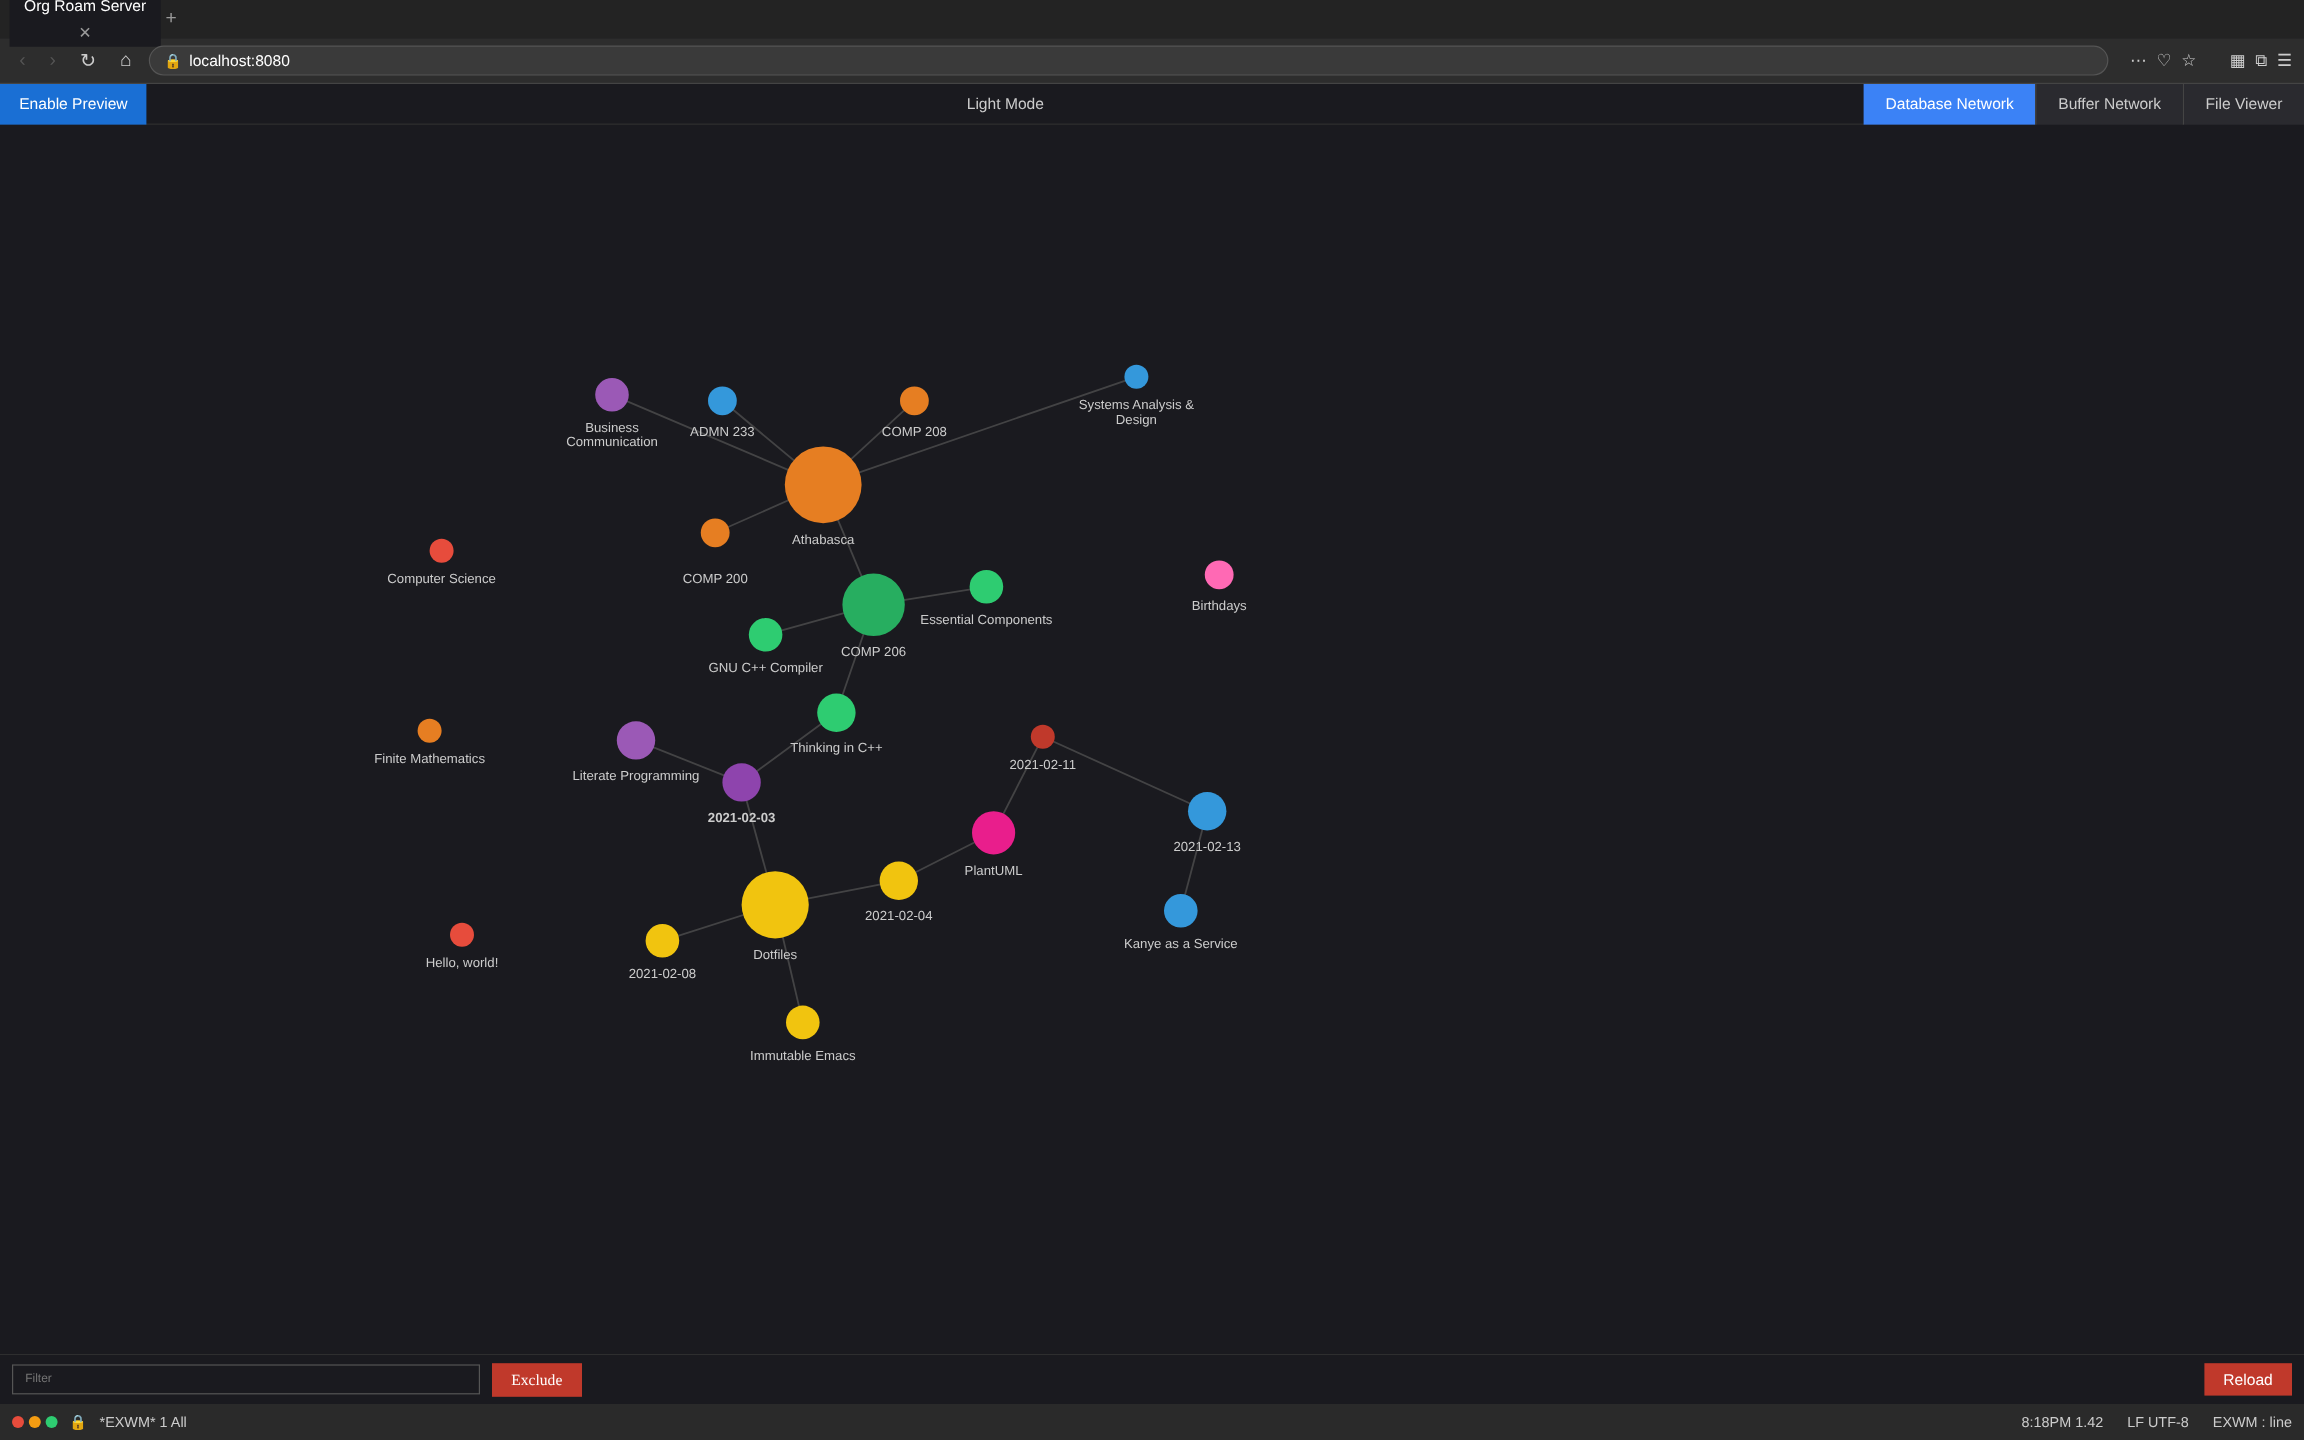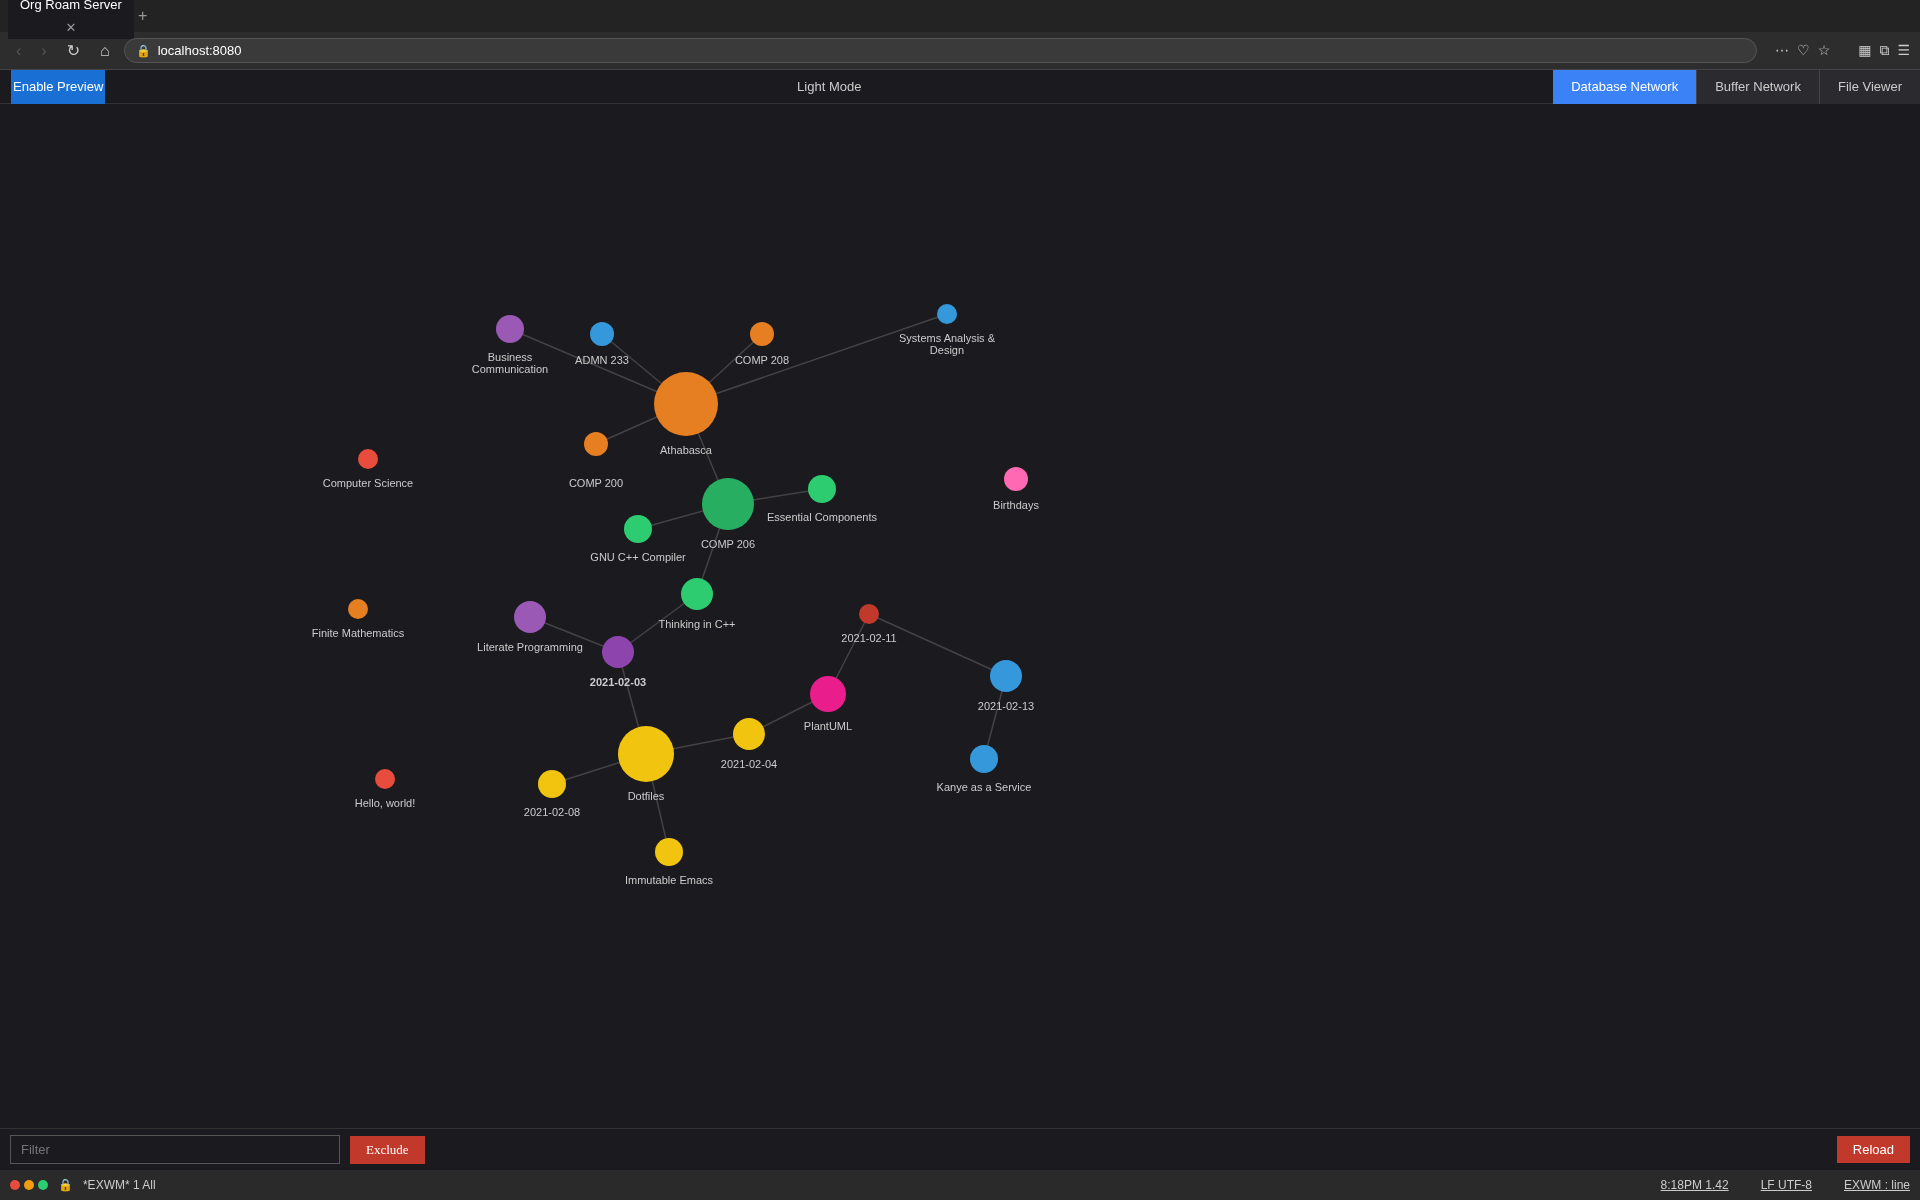--- a/index.html
+++ b/index.html
@@ -55,26 +55,25 @@
     .app-toolbar {
       background: #1a1a1f;
       height: 34px;
       display: flex;
       align-items: center;
       border-bottom: 1px solid #333;
     }
     .enable-preview-btn {
       background: #1a6fd4;
       color: #fff;
-      padding: 6px 2px;
+      padding: 6px 16px;
       font-size: 13px;
       cursor: pointer;
       border: none;
       height: 34px;
-      margin-left: 11px;
     }
     .light-mode-label {
       flex: 1;
       text-align: center;
       color: #ccc;
       font-size: 13px;
     }
     .nav-tabs { display: flex; height: 34px; }
     .nav-tab {
       padding: 6px 18px;
@@ -104,26 +103,26 @@
       right: 0;
       height: 42px;
       background: #1a1a1f;
       border-top: 1px solid #333;
       display: flex;
       align-items: center;
       padding: 0 10px;
       gap: 10px;
     }
     .filter-input {
-      width: 330px;
+      width: 390px;
       background: #1a1a1f;
       border: 1px solid #555;
       color: #ccc;
       padding: 6px 10px;
-      font-size: 13px;
+      font-size: 10px;
     }
     .exclude-btn {
       background: #c0392b;
       color: #fff;
       border: none;
       padding: 6px 16px;
       font-size: 13px;
       cursor: pointer;
       font-family: Liberation Serif, serif;
     }
@@ -149,21 +148,21 @@
       align-items: center;
       padding: 0 10px;
       gap: 10px;
       font-size: 12px;
       color: #ccc;
     }
     .status-dots { display: flex; gap: 4px; }
     .dot-red { width: 10px; height: 10px; border-radius: 50%; background: #e74c3c; }
     .dot-yellow { width: 10px; height: 10px; border-radius: 50%; background: #f39c12; }
     .dot-green { width: 10px; height: 10px; border-radius: 50%; background: #2ecc71; }
-    .status-right { margin-left: auto; display: flex; gap: 32px; text-decoration: underline; }
+    .status-right { margin-left: auto; display: flex; gap: 20px; }
 
     
     .node {
       position: absolute;
       border-radius: 50%;
       transform: translate(-50%, -50%);
     }
     .node-label {
       position: absolute;
       transform: translateX(-50%);

